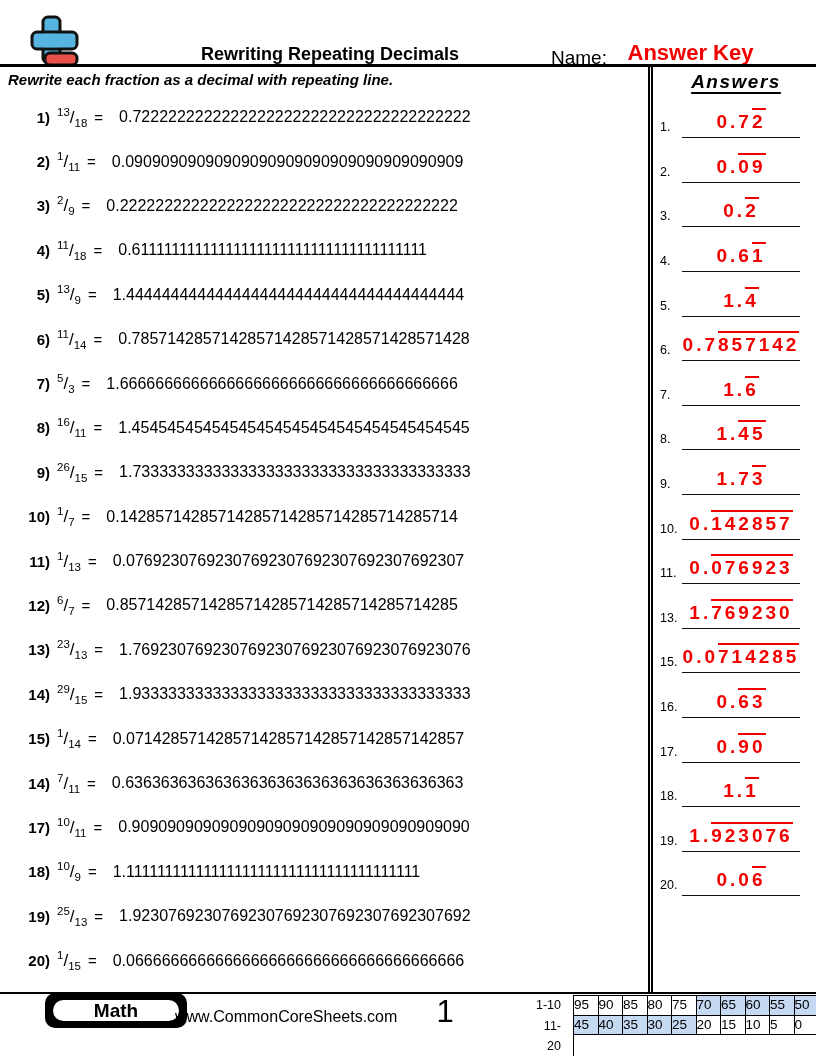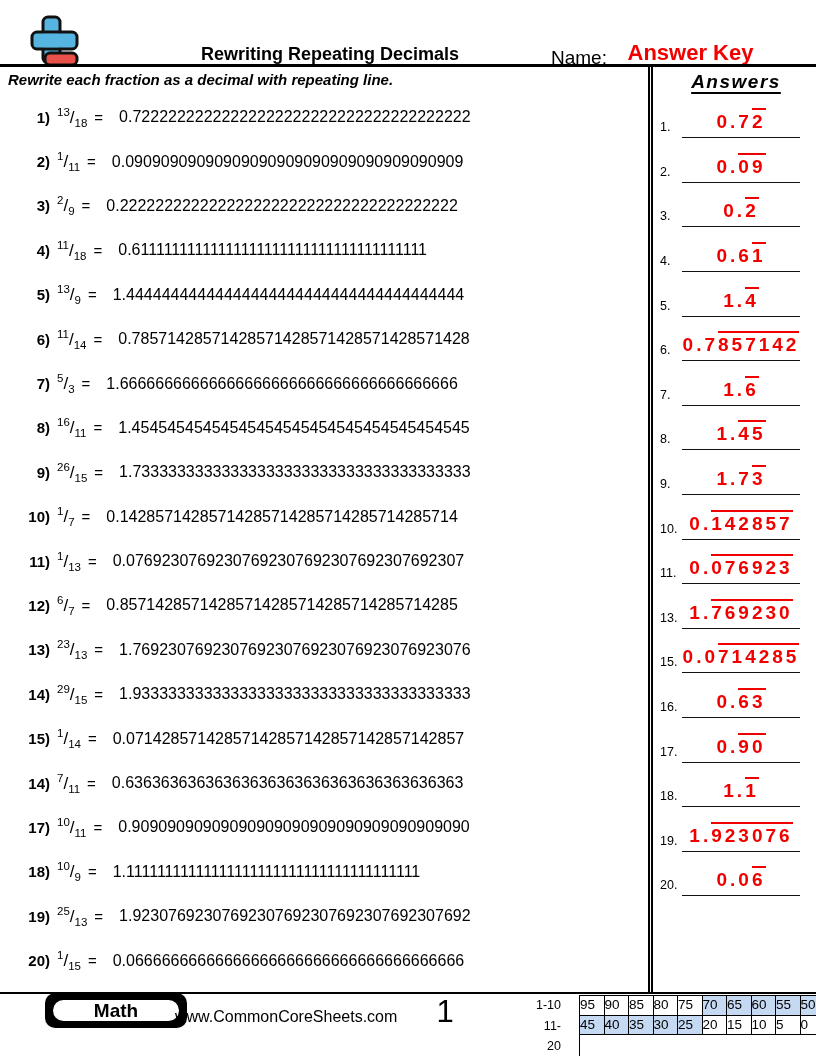--- a/index.html
+++ b/index.html
@@ -42,21 +42,21 @@
   .aval{font-weight:700;font-size:19px;letter-spacing:3px;color:var(--answer-red);}
   .arep{border-top:2.6px solid var(--answer-red);padding-top:1px;}
   
   .footer-rule{left:0;top:992px;width:816px;height:1.5px;background:#000;}
   .badge{left:25px;top:993px;width:142px;height:35px;background:#000;border-radius:10px;margin-left:20px;}
   .badge-pill{position:absolute;left:6px;top:5px;right:6px;bottom:5px;background:#fff;border:2.5px solid #000;border-radius:13px;display:flex;align-items:center;justify-content:center;font-size:19px;font-weight:700;}
   .website{left:175px;top:1008px;font-size:16px;}
   .page-number{left:428px;top:994px;width:34px;text-align:center;font-size:31px;}
   .gtable{left:531px;top:995px;}
   .grow{display:flex;align-items:stretch;}
-  .glabel{width:30px;text-align:right;margin-right:18px;font-size:12.5px;align-self:center;line-height:20px;}
+  .glabel{width:30px;text-align:right;margin-right:12px;font-size:12.5px;align-self:center;line-height:20px;}
   .gcells{display:flex;border-left:1.5px solid #000;}
   .grow1 .gcells{border-top:1.5px solid #000;}
   .gcell{width:23.5px;height:18.5px;line-height:18.5px;border-right:1.5px solid #000;border-bottom:1.5px solid #000;font-size:13.5px;box-sizing:content-box;}
   .gcell.hl{background:var(--highlight-blue);}
 </style>
 </head>
 <body>
 
 <div class="abs logo">
   <svg width="50" height="56" viewBox="0 0 50 56">

